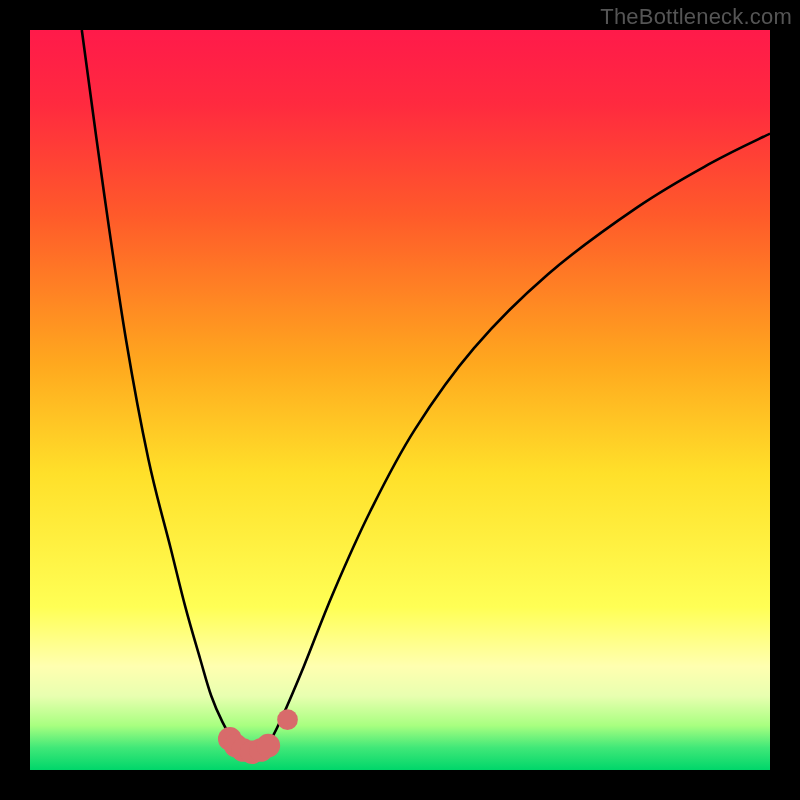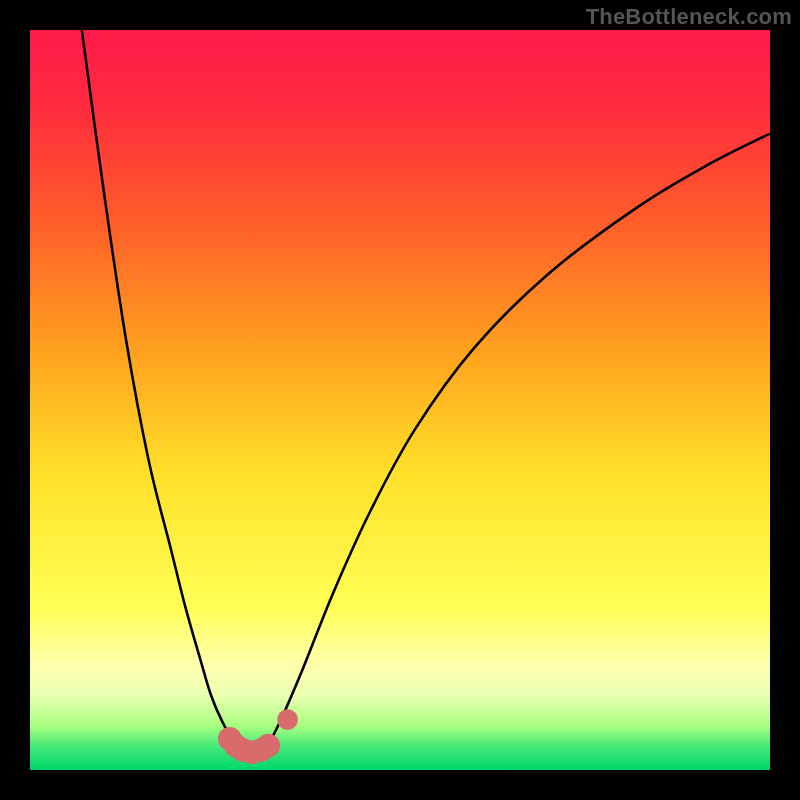--- a/index.html
+++ b/index.html
@@ -39,21 +39,21 @@
     top: 0;
     width: 740px;
     height: 740px;
   }
   .attribution {
     position: absolute;
     top: 4px;
     right: 8px;
     color: #555;
     font-size: 22px;
-    font-weight: 700;
+    font-weight: 400;
     letter-spacing: 0.2px;
   }
 </style>
 </head>
 <body>
 
 <div class="frame">
   <div class="plot-area">
     <svg class="gradient" viewBox="0 0 100 100" preserveAspectRatio="none">
       <defs>

